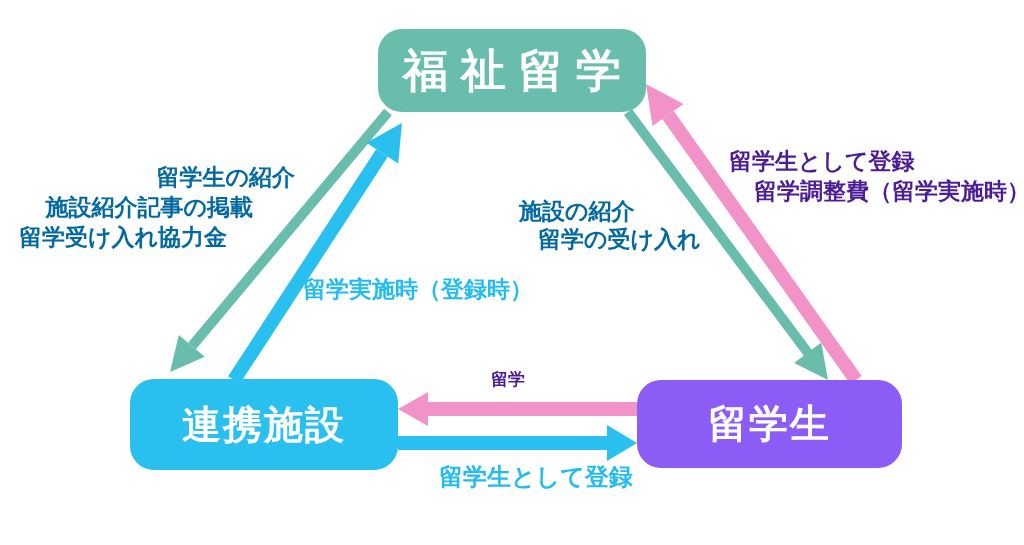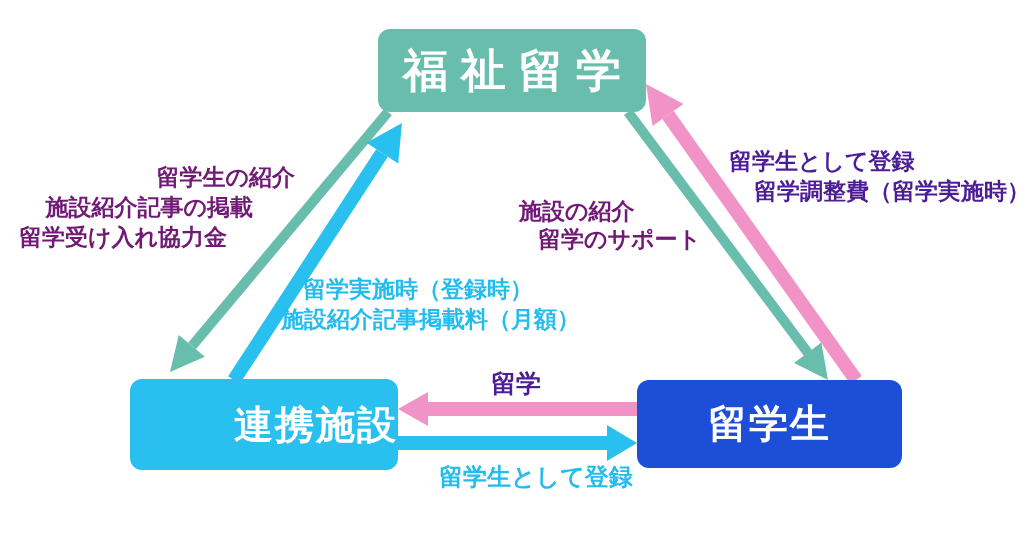--- a/index.html
+++ b/index.html
@@ -14,58 +14,57 @@
   .arrow-layer {
     position: absolute;
     left: 0; top: 0;
     width: 1024px; height: 545px;
   }
   .node {
     position: absolute;
     display: flex;
     align-items: center;
     justify-content: center;
-    border-radius: 12px;
+    border-radius: 24px;
     color: #ffffff;
     font-weight: bold;
   }
   .node-hq {
     left: 378px; top: 29px;
     width: 268px; height: 83px;
     background: #69bdac;
   }
   .node-hq .logo-text {
     font-size: 45px;
     letter-spacing: 0.28em;
     margin-right: -0.28em;
     white-space: nowrap;
   }
   .node-facility {
     left: 130px; top: 379px;
     width: 268px; height: 91px;
     background: #29c0f0;
     font-size: 39px;
     letter-spacing: 2px;
-    justify-content: flex-end;
   }
   .node-student {
     left: 637px; top: 380px;
     width: 265px; height: 88px;
-    background: #1d4ed8;
+    background: #8b5cf6;
     font-size: 39px;
     letter-spacing: 2px;
   }
   .lbl {
     position: absolute;
     font-weight: bold;
     font-size: 23px;
     white-space: nowrap;
     line-height: 1.2;
   }
-  .lbl.teal { color: #701a75; }
+  .lbl.teal { color: #0369a1; }
   .lbl.blue { color: #23bcee; }
   .lbl.pink { color: #4c1d95; }
 </style>
 </head>
 <body>
 
 <div class="canvas">
 
   <svg class="arrow-layer" viewBox="0 0 1024 545">
 
@@ -108,24 +107,23 @@
   </div>
   <div class="node node-student">
     <span>留学生</span>
   </div>
 
   <div class="lbl teal" style="right:729px; top:164px;">留学生の紹介</div>
   <div class="lbl teal" style="right:771px; top:194px;">施設紹介記事の掲載</div>
   <div class="lbl teal" style="right:797px; top:224px;">留学受け入れ協力金</div>
 
   <div class="lbl blue" style="left:303px; top:276px;">留学実施時（登録時）</div>
-  <div class="lbl blue" style="left:281px; top:306px;">施設紹介記事掲載料（月額）</div>
 
   <div class="lbl teal" style="left:519px; top:198px;">施設の紹介</div>
-  <div class="lbl teal" style="left:538px; top:226px;">留学のサポート</div>
+  <div class="lbl teal" style="left:538px; top:226px;">留学の受け入れ</div>
 
   <div class="lbl pink" style="left:729px; top:148px;">留学生として登録</div>
   <div class="lbl pink" style="left:754px; top:178px;">留学調整費（留学実施時）</div>
 
-  <div class="lbl pink" style="left:491px; top:369px; font-size:25px;">留学</div>
+  <div class="lbl pink" style="left:491px; top:369px; font-size:17px;">留学</div>
   <div class="lbl blue" style="left:439px; top:463px; font-size:24px;">留学生として登録</div>
 
 </div>
 
 </body></html>

